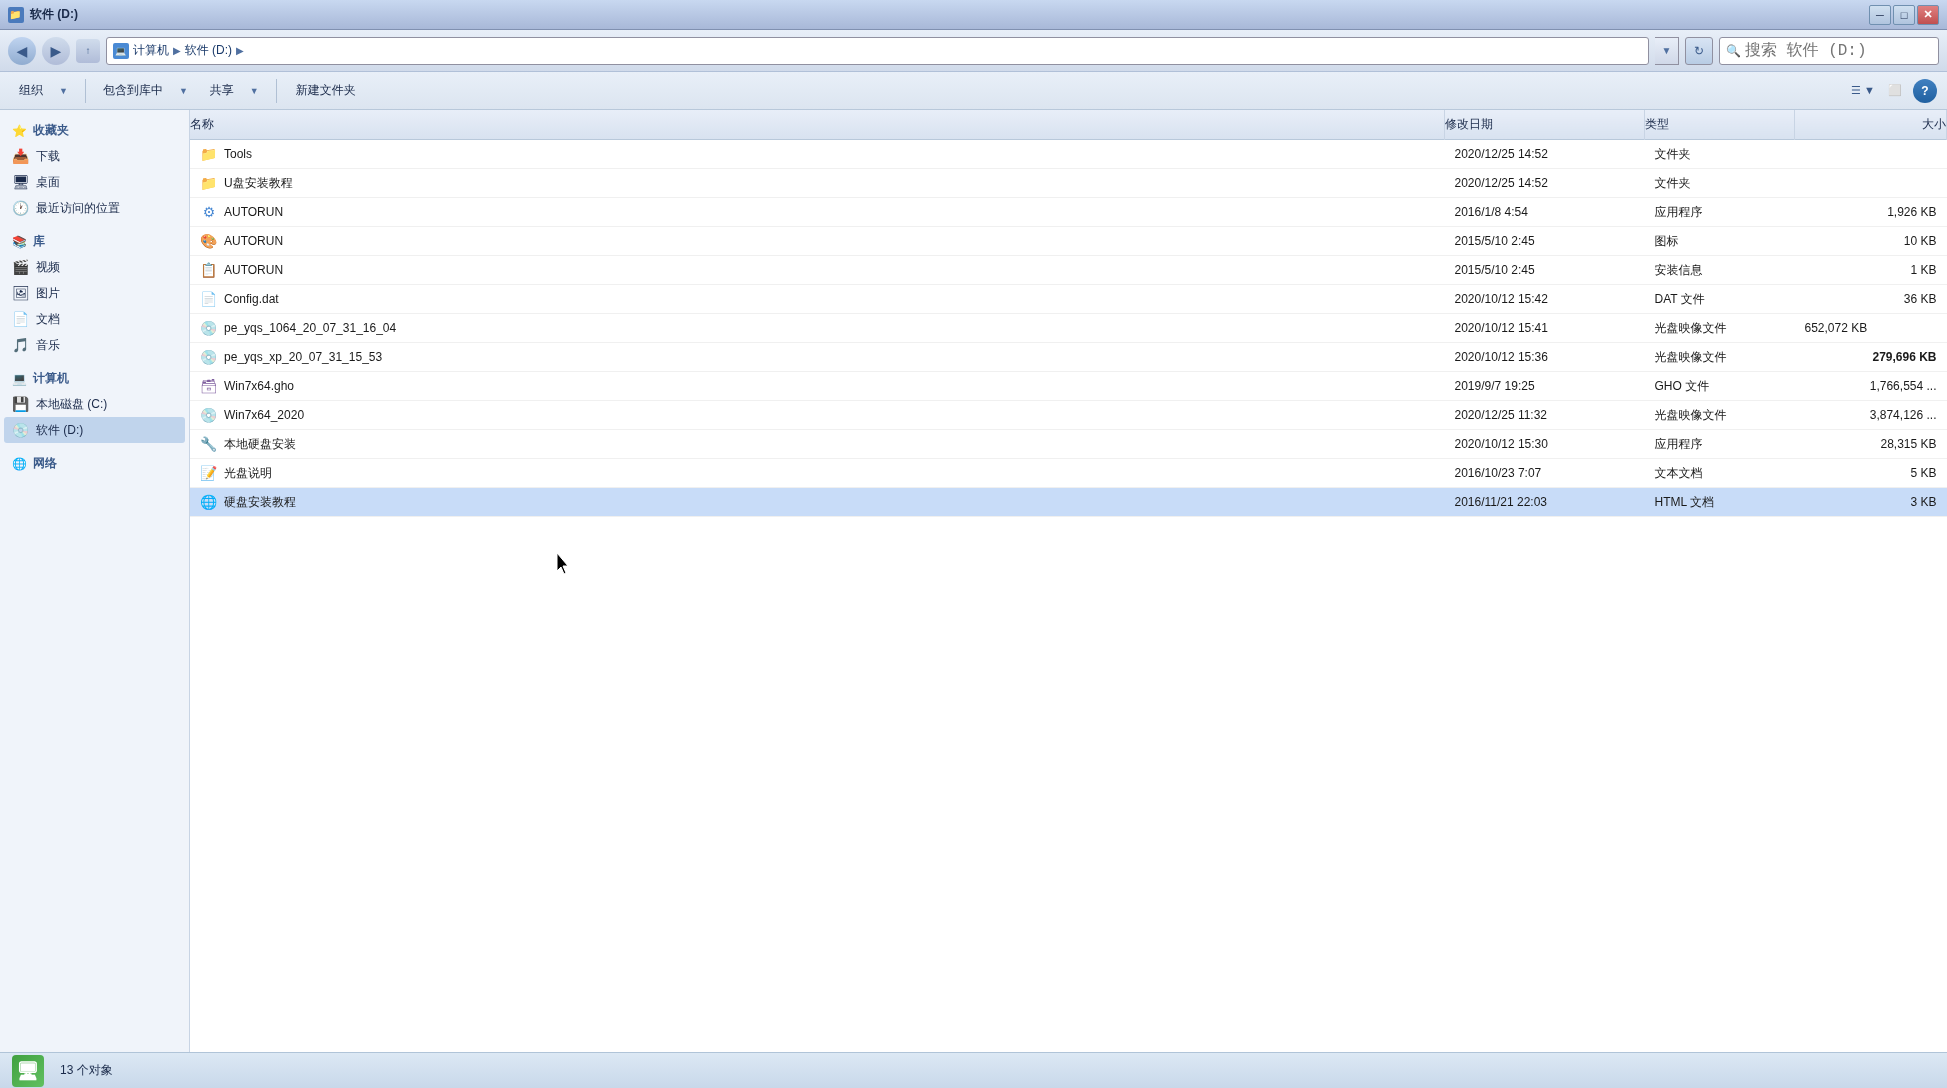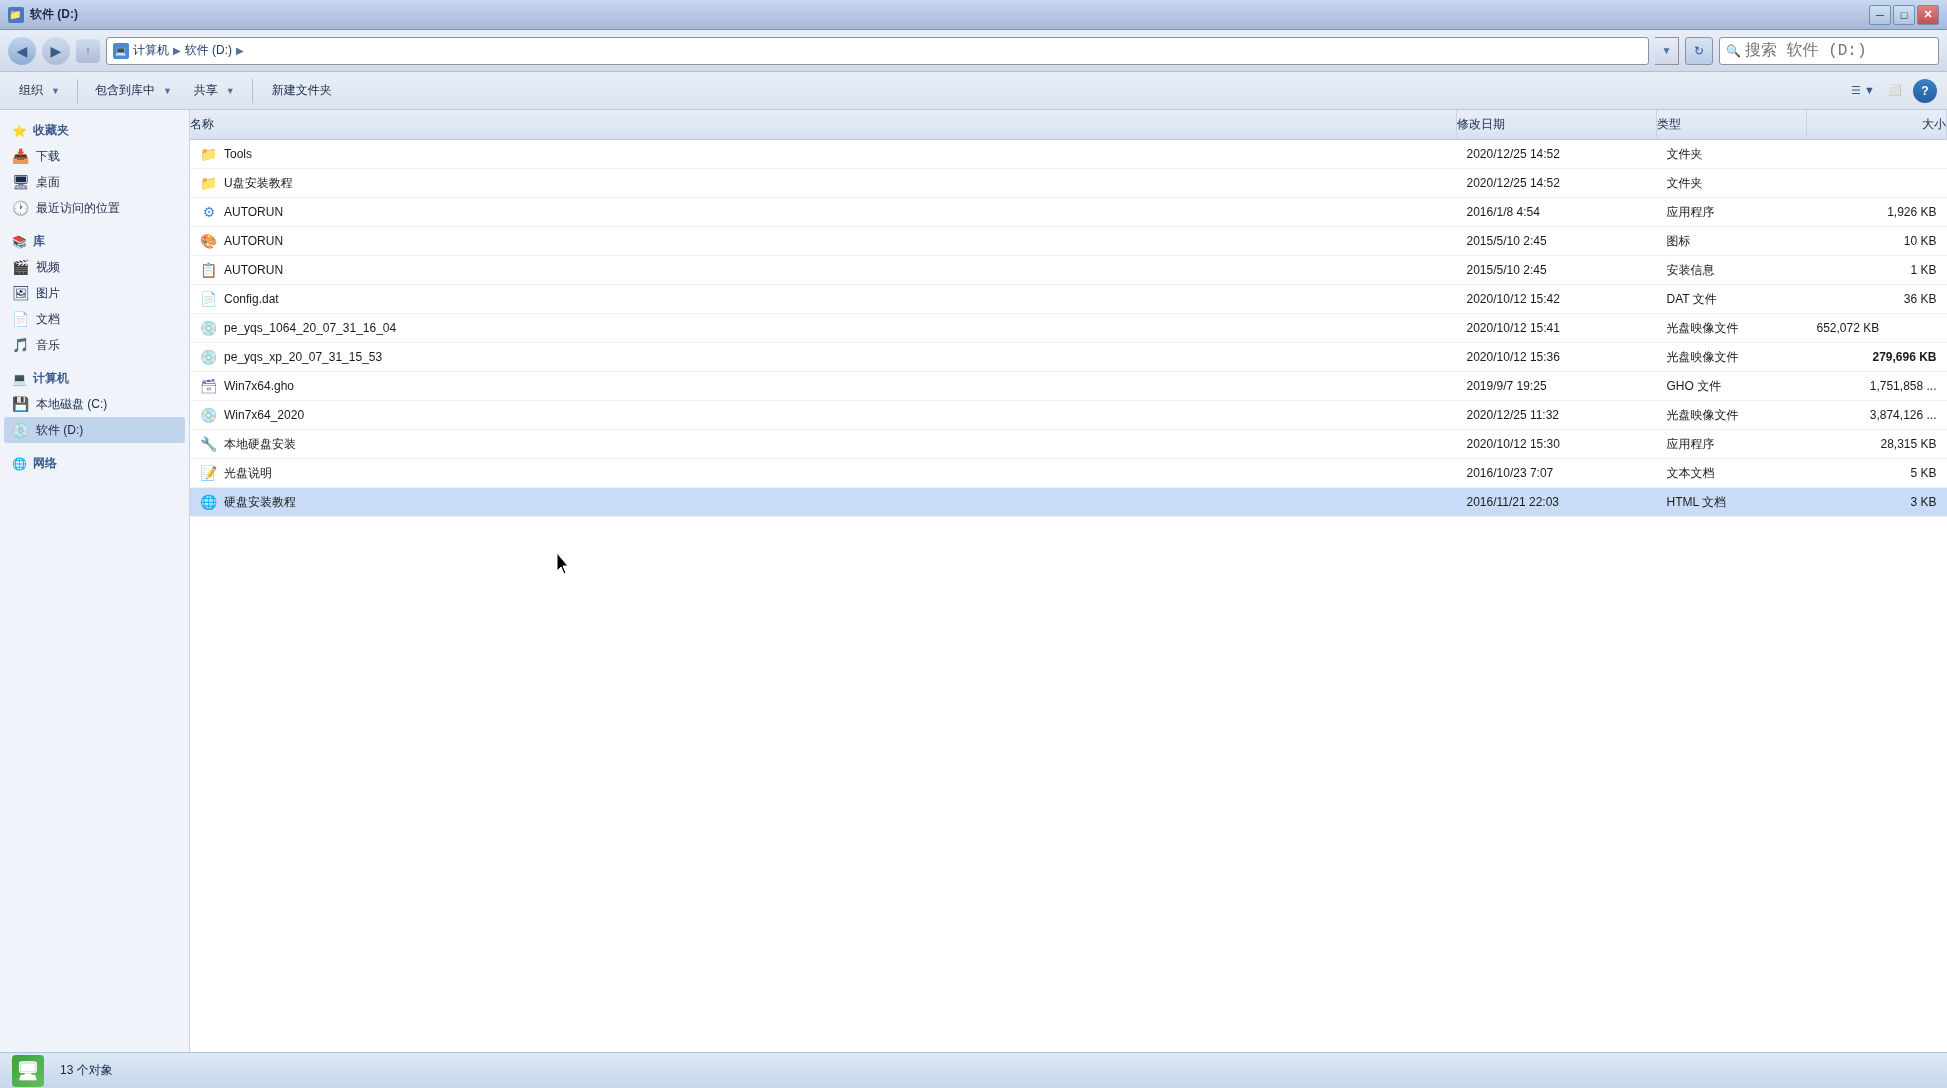--- a/index.html
+++ b/index.html
@@ -151,21 +151,21 @@
     .toolbar {
       background: linear-gradient(to bottom, #e8eff8 0%, #dce5f0 100%);
       height: 38px;
       display: flex;
       align-items: center;
       padding: 0 10px;
       gap: 4px;
       border-bottom: 1px solid #b8c8da;
     }
     .toolbar-btn {
-      display: flex; align-items: center; gap: 8px;
+      display: flex; align-items: center; gap: 16px;
       padding: 4px 8px;
       border-radius: 3px;
       cursor: pointer;
       color: #1a2a4a;
       font-size: 12px;
       border: 1px solid transparent;
     }
     .toolbar-btn-arrow { font-size: 9px; color: #5070a0; }
     .toolbar-separator { width: 1px; height: 24px; background: #b0c0d4; margin: 0 4px; }
     .new-folder-btn {
@@ -449,21 +449,21 @@
     </div>
   </div>
 
   <div class="file-area">
     <table class="file-table">
       <thead>
         <tr>
           <th>名称</th>
           <th style="width:200px;">修改日期</th>
           <th style="width:150px;">类型</th>
-          <th style="width:140px; text-align:right;">大小</th>
+          <th style="width:152px; text-align:right;">大小</th>
         </tr>
       </thead>
       <tbody id="file-tbody">
       <tr class="file-row">
     <td>
       <span class="file-icon">
         <span class="icon-img" style="color:#e8b840">📁</span>
         <span>Tools</span>
       </span>
     </td>
@@ -550,21 +550,21 @@
   </tr>
           <tr class="file-row">
     <td>
       <span class="file-icon">
         <span class="icon-img" style="color:#8060a0">🗃</span>
         <span>Win7x64.gho</span>
       </span>
     </td>
     <td>2019/9/7 19:25</td>
     <td>GHO 文件</td>
-    <td style="text-align:right;">1,751,858 ...</td>
+    <td style="text-align:right;">1,766,554 ...</td>
   </tr>
           <tr class="file-row">
     <td>
       <span class="file-icon">
         <span class="icon-img" style="color:#6080c0">💿</span>
         <span>Win7x64_2020</span>
       </span>
     </td>
     <td>2020/12/25 11:32</td>
     <td>光盘映像文件</td>

